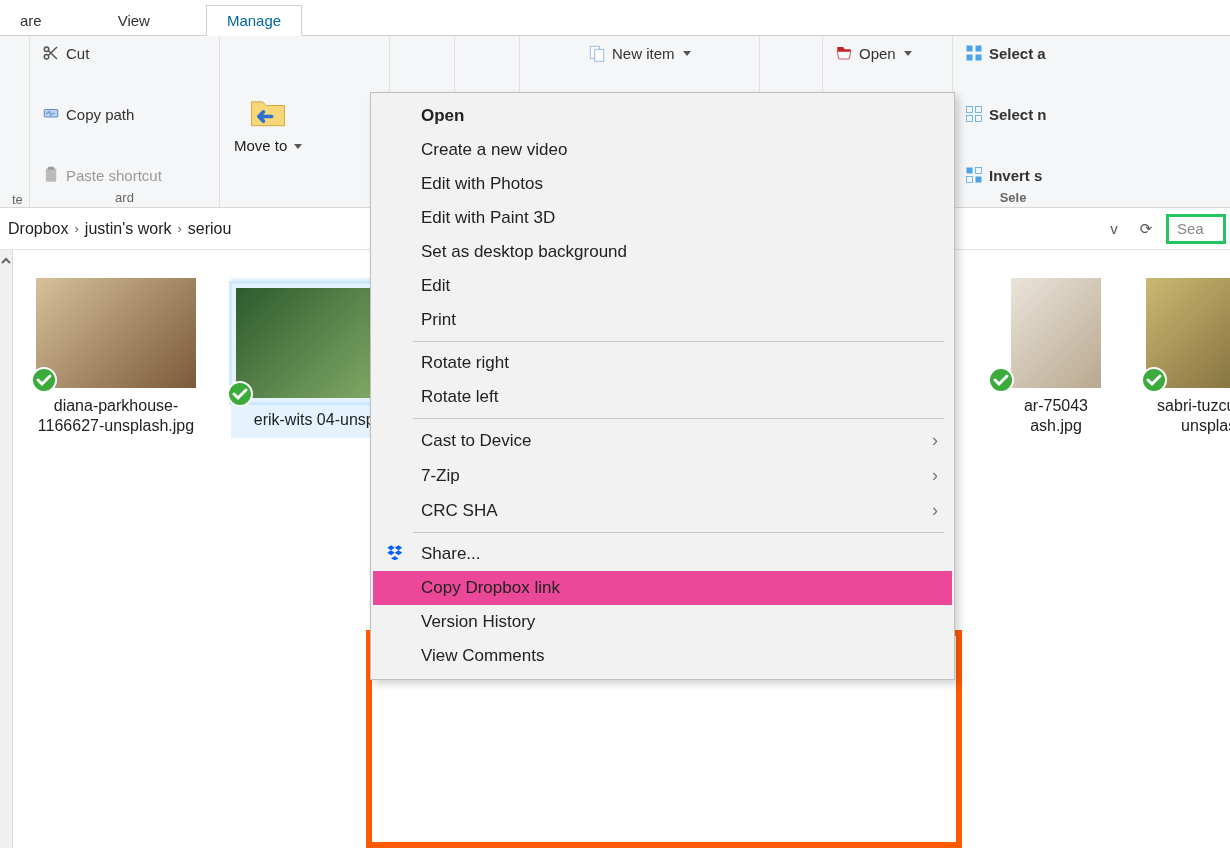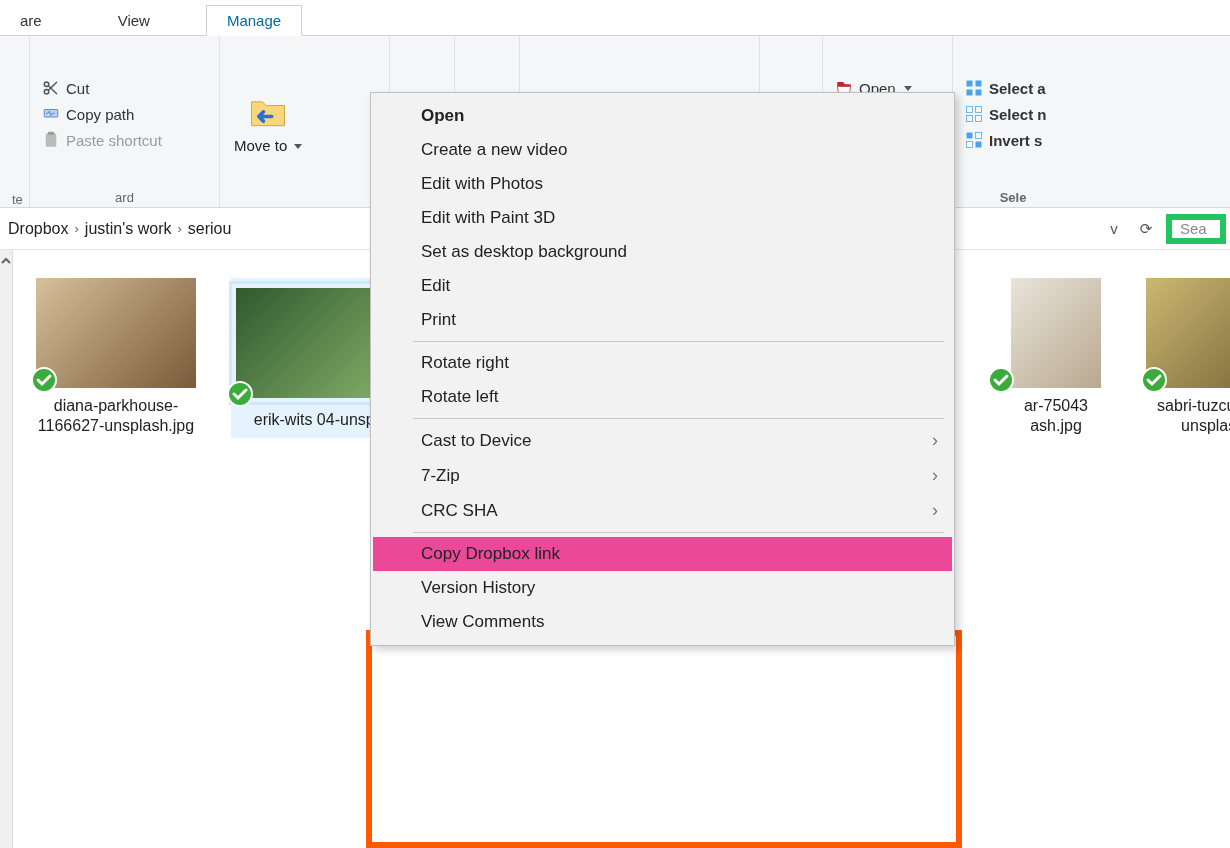--- a/index.html
+++ b/index.html
@@ -55,42 +55,42 @@
     display: flex;
     gap: 4px;
   }
   .ribbon-group-caption {
     text-align: center;
     font-size: 13px;
     color: #666;
     padding-top: 4px;
   }
   .rb-col { display:flex; flex-direction:column; align-items:center; justify-content:center; padding:2px 6px; }
-  .rb-list { display:flex; flex-direction:column; gap:4px; justify-content:center; }
+  .rb-list { display:flex; flex-direction:column; gap:4px; justify-content:space-between; }
   .rb-item { display:flex; align-items:center; gap:6px; padding:2px 4px; font-size:15px; color:#333; white-space:nowrap; }
   .rb-item.disabled { color:#9a9a9a; }
   .rb-big-label { font-size:15px; text-align:center; line-height:1.15; margin-top:4px; }
   .ico { display:inline-flex; align-items:center; justify-content:center; }
   .ico svg { display:block; }
   .dd8 { width:0;height:0;border-left:4px solid transparent;border-right:4px solid transparent;border-top:5px solid #555;display:inline-block;margin-left:2px;vertical-align:middle;}
 
   
   .addr {
     display:flex;
     align-items:center;
     height:42px;
     border-bottom:1px solid #e5e5e5;
     gap:8px;
     padding-right:4px;
   }
   .crumbs { flex:1; display:flex; align-items:center; padding-left:8px; font-size:16px; }
   .crumb-sep { margin:0 6px; color:#666; font-size:13px;}
   .addr-end { display:flex; align-items:center; gap:8px; }
   .addr-btn { width:24px; height:24px; display:flex;align-items:center;justify-content:center;color:#555;}
-  .search { border:6px solid #22c55e; height:30px; display:flex;align-items:center;padding:0 8px; width:60px; color:#888;}
+  .search { border:3px solid #22c55e; height:30px; display:flex;align-items:center;padding:0 8px; width:60px; color:#888;}
 
   
   .content { display:flex; height: calc(100% - 36px - 172px - 42px); }
   .scrollbar { width:22px; background:#f0f0f0; border-right:1px solid #dcdcdc; display:flex;flex-direction:column;align-items:center;}
   .scroll-up { width:100%;height:22px;display:flex;align-items:center;justify-content:center;color:#666;}
   .files { flex:1; padding:28px 18px; display:flex; gap:30px; align-items:flex-start; position:relative;}
   .file { width:170px; display:flex;flex-direction:column;align-items:center; text-align:center; }
   .thumb-wrap { position:relative; }
   .thumb { width:160px; height:110px; object-fit:cover; display:block; background:#ccc; }
   .file.selected .thumb-wrap { outline:3px solid #cde8ff; background:#e5f3ff; padding:4px;}
@@ -466,20 +466,28 @@
     </div>
   <div class="ctx-row">
       <span>7-Zip</span>
       <span class="ctx-sub">›</span>
     </div>
   <div class="ctx-row">
       <span>CRC SHA</span>
       <span class="ctx-sub">›</span>
     </div>
   <div class="ctx-sep"></div>
+  <div class="ctx-row">
+    <span class="ctx-ico">
+      <svg viewBox="0 0 24 24" width="20" height="20">
+          <path fill="#0061ff" d="M6 2l6 4-6 4-6-4zM18 2l6 4-6 4-6-4zM6 10l6 4-6 4-6-4zM18 10l6 4-6 4-6-4zM12 19l6 4-6 3-6-3z" transform="scale(.75) translate(2,0)"></path>
+        </svg>
+    </span>
+    <span>Share...</span>
+  </div>
   <div class="ctx-row hover">
       <span>Copy Dropbox link</span>
     </div>
   <div class="ctx-row">
       <span>Version History</span>
     </div>
   <div class="ctx-row">
       <span>View Comments</span>
     </div>
 </div>

